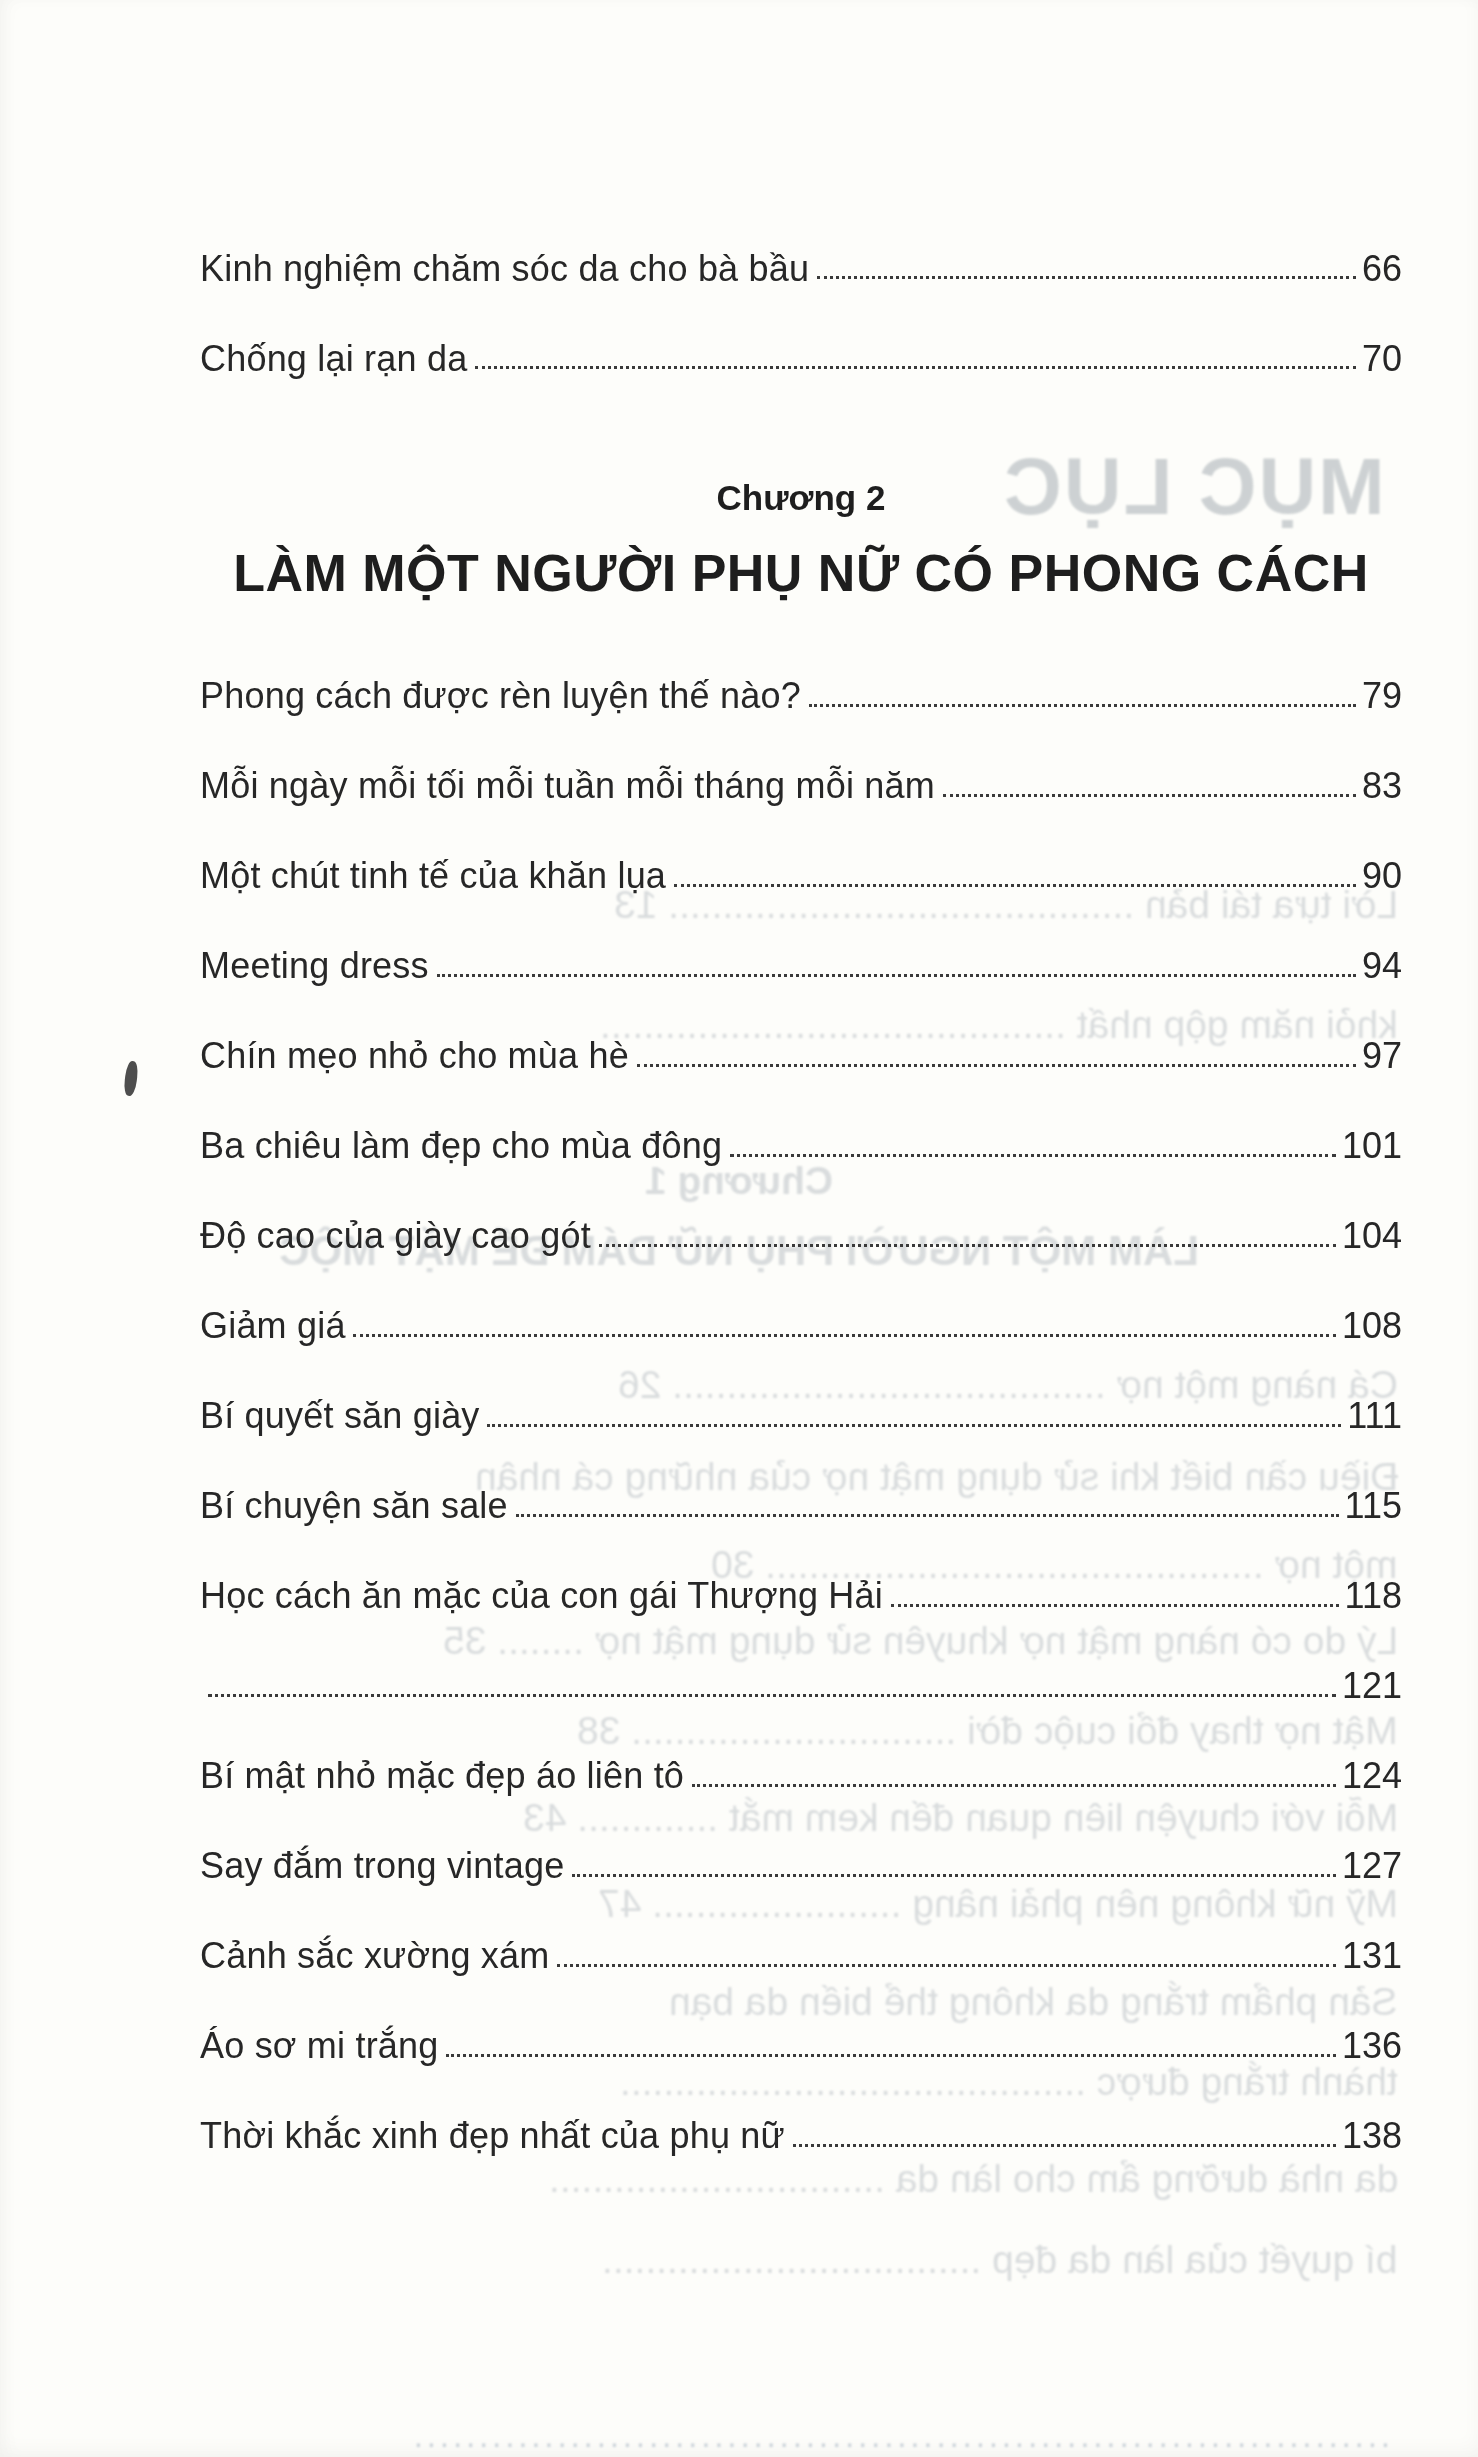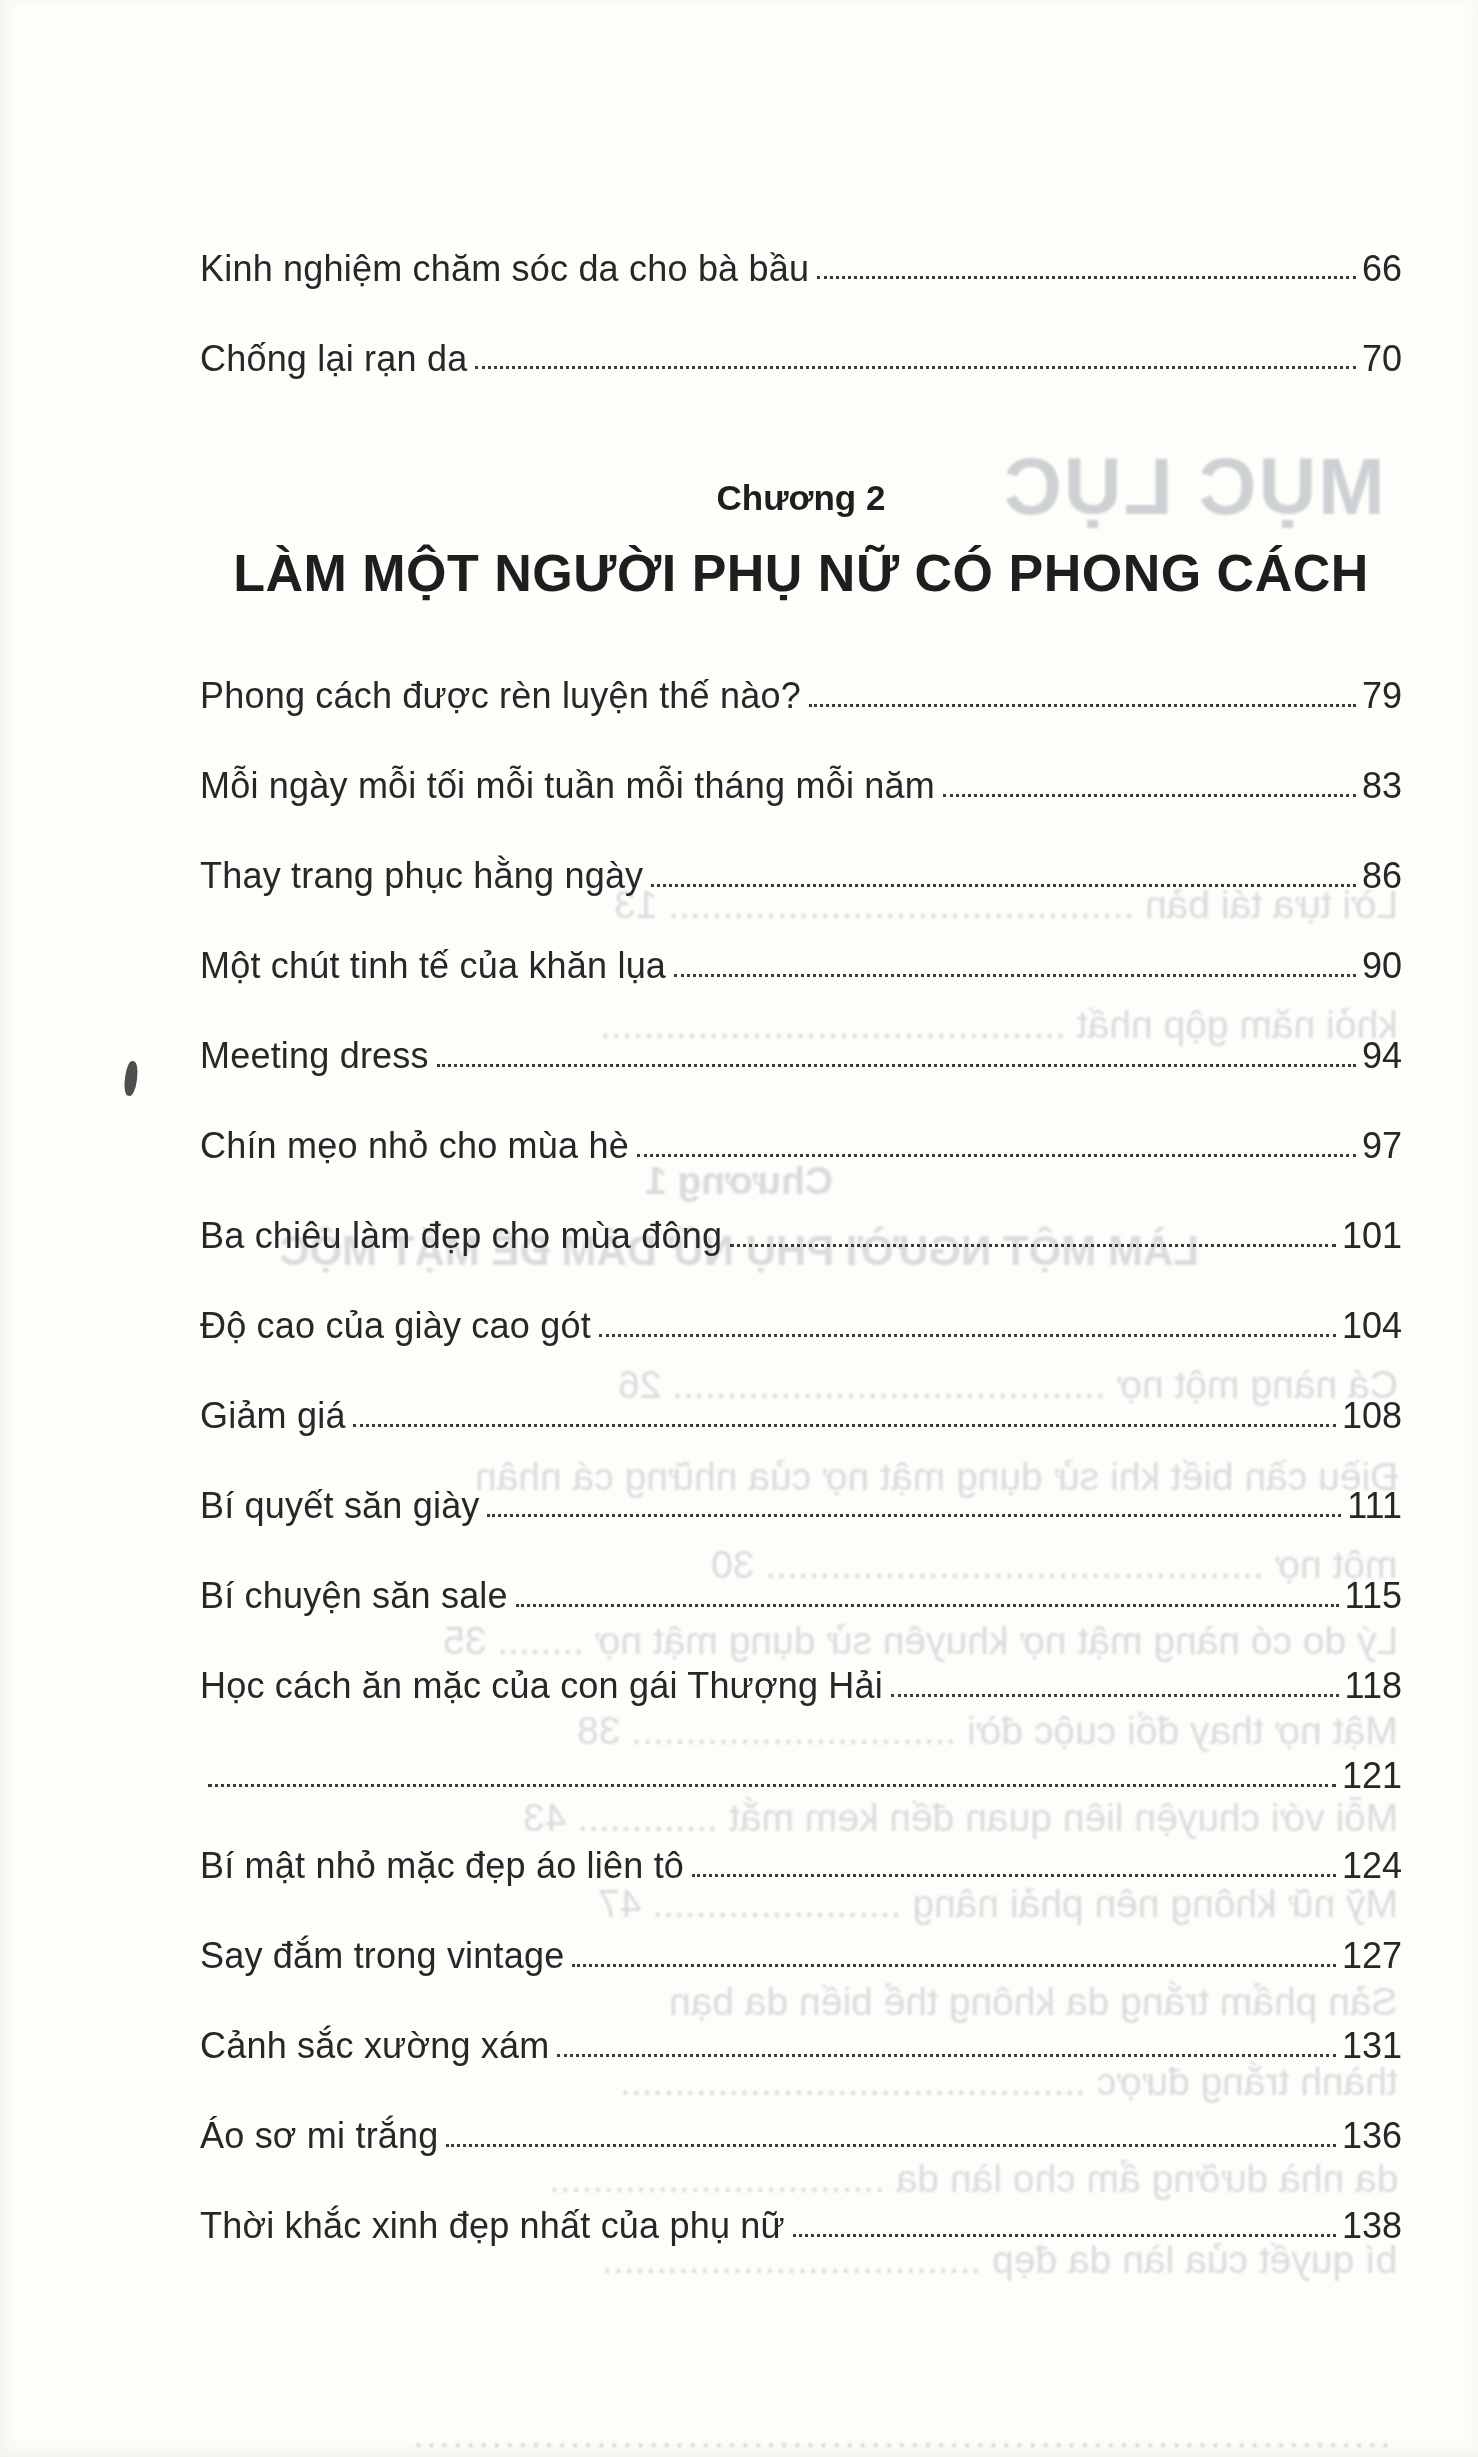--- a/index.html
+++ b/index.html
@@ -141,25 +141,20 @@
         <span class="toc-title">Phong cách được rèn luyện thế nào?</span>
         <span class="leader"></span>
         <span class="toc-page">79</span>
       </div>
       <div class="toc-row">
         <span class="toc-title">Mỗi ngày mỗi tối mỗi tuần mỗi tháng mỗi năm</span>
         <span class="leader"></span>
         <span class="toc-page">83</span>
       </div>
       <div class="toc-row">
-        <span class="toc-title">Thay trang phục hằng ngày</span>
-        <span class="leader"></span>
-        <span class="toc-page">86</span>
-      </div>
-      <div class="toc-row">
         <span class="toc-title">Một chút tinh tế của khăn lụa</span>
         <span class="leader"></span>
         <span class="toc-page">90</span>
       </div>
       <div class="toc-row">
         <span class="toc-title">Meeting dress</span>
         <span class="leader"></span>
         <span class="toc-page">94</span>
       </div>
       <div class="toc-row">

